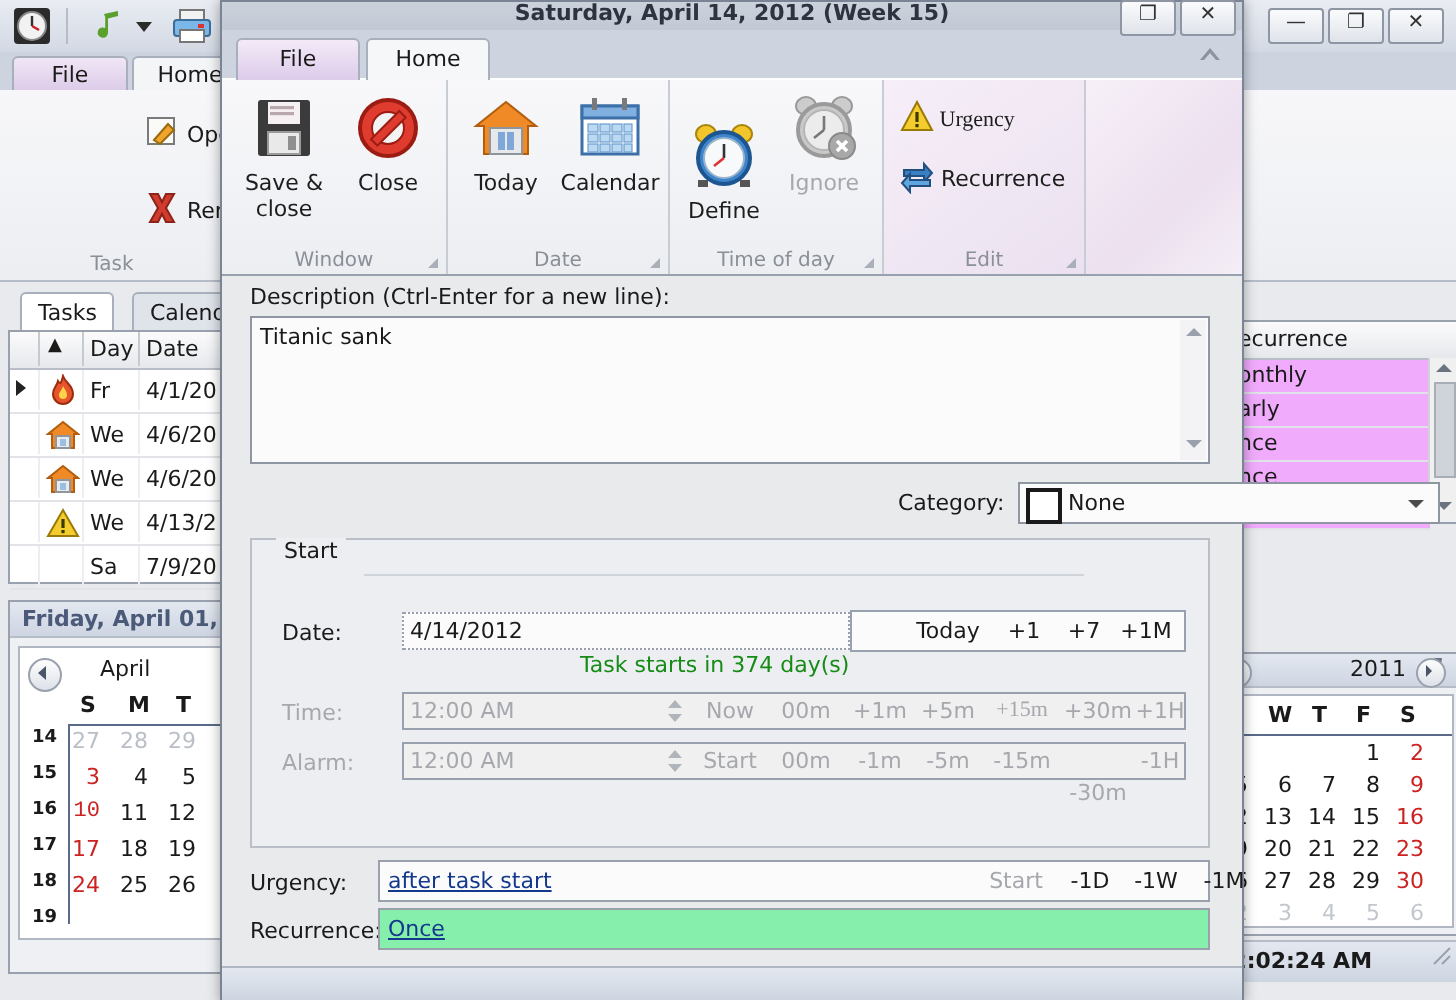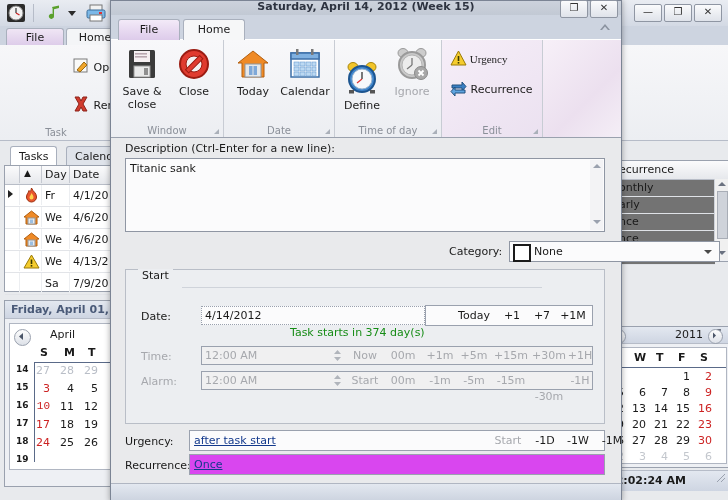--- a/index.html
+++ b/index.html
@@ -57,21 +57,21 @@
   .mc-dow{position:absolute;top:22px;font-size:11px;font-weight:bold;}
   .mc-wk{position:absolute;font-size:9px;font-weight:bold;}
   .mc-d{position:absolute;font-size:11px;text-align:right;width:14px;}
   .mc-line{position:absolute;left:24px;top:38px;width:132px;height:1px;background:#5a6a88;}
   .mc-vline{position:absolute;left:24px;top:38px;width:1px;height:100px;background:#5a6a88;}
 
   
   #rc-panel{left:614px;top:160px;width:114px;height:100px;background:#eef0f4;border:1px solid #9aa1ae;}
   #rc-head{height:18px;line-height:18px;padding-left:4px;font-size:11px;
      background:linear-gradient(#fbfbfc,#e6e8ec);border-bottom:1px solid #b8bdc7;}
-  .rc-row{height:16px;line-height:16px;padding-left:4px;font-size:11px;background:#737373;
+  .rc-row{height:16px;line-height:16px;padding-left:4px;font-size:11px;background:#f0abfc;
      border-bottom:1px solid #dfe2e7;margin:0 14px 0 0;}
   #rc-sb{position:absolute;right:1px;top:18px;width:13px;height:81px;background:#f0f0f0;border-left:1px solid #cfd3da;}
   #rcal-panel{left:604px;top:326px;width:124px;height:140px;background:#eef0f4;border:1px solid #9aa1ae;}
   #rcal-head{height:16px;position:relative;background:linear-gradient(#e3e8f0,#ced5e2);border-bottom:1px solid #b6bcc8;}
   #rcal{position:absolute;left:4px;top:20px;width:116px;height:115px;background:#fff;border:1px solid #b0b6c2;}
   .rc-dow{position:absolute;top:3px;font-size:11px;font-weight:bold;}
   .rc-d{position:absolute;font-size:11px;text-align:right;width:14px;}
   #rcal-line{position:absolute;left:0;top:19px;width:116px;height:1px;background:#5a6a88;}
   #main-status{left:596px;top:470px;width:132px;height:20px;line-height:20px;
      font-weight:bold;font-size:11px;background:linear-gradient(#e3e8f0,#ced5e2);border-top:1px solid #b6bcc8;}
@@ -579,21 +579,21 @@
       <span class="abs" style="left:130px;top:1px;">
         <svg width="11" height="15" viewBox="0 0 11 15">
             <path d="M5.5 2 L9 6 L2 6 Z" fill="#b0b4bb"></path>
             <path d="M5.5 13 L9 9 L2 9 Z" fill="#b0b4bb"></path>
           </svg>
       </span>
       <span class="qb dim" style="left:146px;top:2px;width:34px;">Now</span>
       <span class="qb dim" style="left:184px;top:2px;width:34px;">00m</span>
       <span class="qb dim" style="left:222px;top:2px;width:32px;">+1m</span>
       <span class="qb dim" style="left:256px;top:2px;width:32px;">+5m</span>
-      <span class="qb dim" style="left:290px;top:2px;width:38px;">+15m</span>
+      <span class="qb dim" style="left:290px;top:2px;width:38px;font-family:Liberation Serif, serif;">+15m</span>
       <span class="qb dim" style="left:328px;top:2px;width:38px;">+30m</span>
       <span class="qb dim" style="left:364px;top:2px;width:28px;">+1H</span>
     </div>
 
     <div class="f-label dim" style="left:30px;top:237px;">Alarm:</div>
     <div class="inp" style="left:90px;top:233px;width:390px;background:#f0f0f1;">
       <span class="val dim">12:00 AM</span>
       <span class="abs" style="left:130px;top:1px;">
         <svg width="11" height="15" viewBox="0 0 11 15">
             <path d="M5.5 2 L9 6 L2 6 Z" fill="#b0b4bb"></path>
@@ -612,21 +612,21 @@
     <div class="f-label" style="left:14px;top:297px;">Urgency:</div>
     <div class="abs" style="left:78px;top:292px;width:414px;height:19px;background:#fbfbfc;border:1px solid #9aa1ae;">
       <span class="abs link" style="left:4px;top:3px;">after task start</span>
       <span class="qb dim" style="left:300px;width:36px;">Start</span>
       <span class="qb" style="left:340px;width:30px;">-1D</span>
       <span class="qb" style="left:372px;width:32px;">-1W</span>
       <span class="qb" style="left:406px;width:32px;">-1M</span>
     </div>
 
     <div class="f-label" style="left:14px;top:321px;">Recurrence:</div>
-    <div class="abs" style="left:78px;top:316px;width:414px;height:19px;background:#d946ef;border:1px solid #9aa1ae;">
+    <div class="abs" style="left:78px;top:316px;width:414px;height:19px;background:#86efac;border:1px solid #9aa1ae;">
       <span class="abs link" style="left:4px;top:3px;">Once</span>
     </div>
   </div>
 
   <div id="dlg-status"></div>
 </div>
 
 <div class="abs winbtn" style="left:560px;top:0;">❐</div>
 <div class="abs winbtn" style="left:590px;top:0;">✕</div>
 

